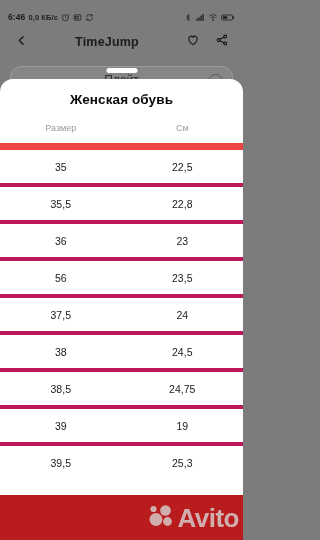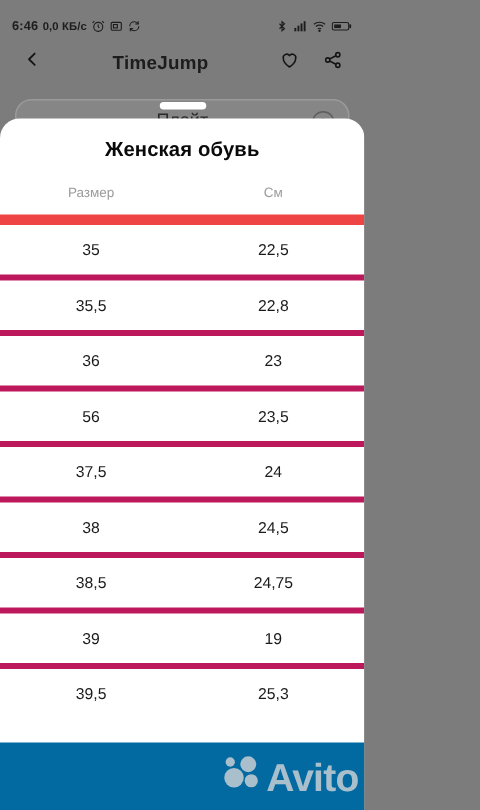--- a/index.html
+++ b/index.html
@@ -173,21 +173,21 @@
   .size-table tbody tr:first-child td { border-top: 7px solid #ef4444; }
   .col-a { width: 50%; }
   .col-b { width: 50%; }
 
   
   .watermark-bar {
     position: absolute;
     left: 0; right: 0;
     bottom: 0;
     height: 45px;
-    background: #0369a1;
+    background: #b91c1c;
     z-index: 6;
     display: flex;
     align-items: center;
     justify-content: flex-end;
     padding-right: 4px;
     box-sizing: border-box;
     text-align: center;
   }
   .avito-logo {
     display: flex;

